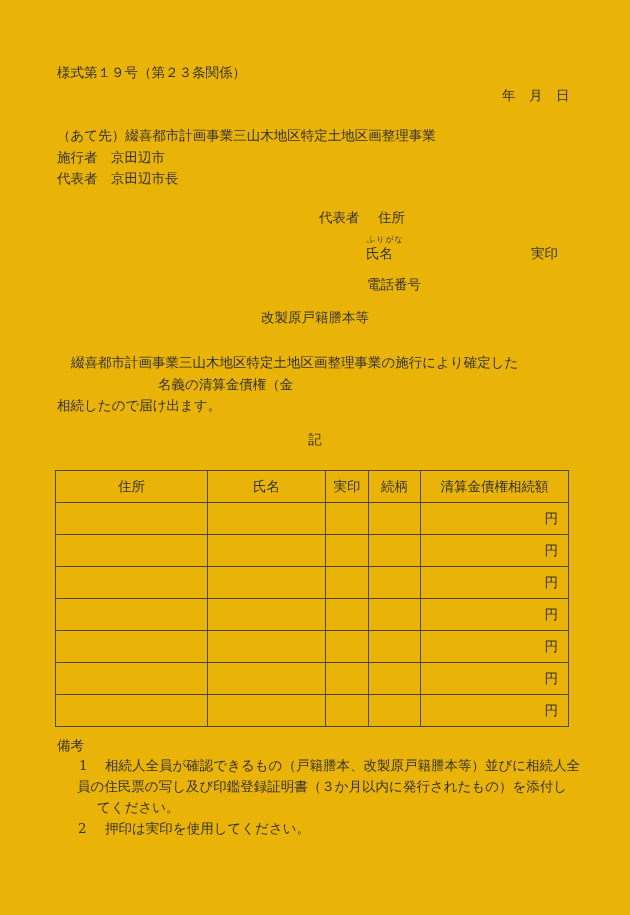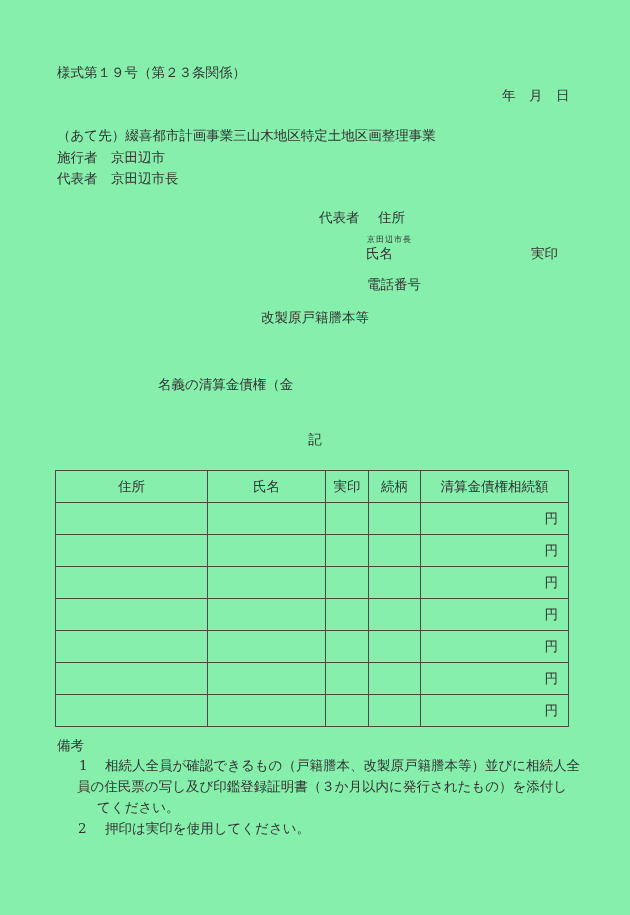--- a/index.html
+++ b/index.html
@@ -1,20 +1,20 @@
 <!DOCTYPE html>
 <html><head>
 <meta charset="utf-8">
 <style>
   html,body { margin:0; padding:0; background:#e8e8e8; }
   .page {
     position:relative;
     width:630px; height:915px;
     margin:0 auto;
-    background:#86efac;
+    background:#eab308;
     overflow:hidden;
     font-family:"DejaVu Serif","Liberation Serif",serif;
     font-size:13.5px;
     color:#333333;
   }
   .abs { position:absolute; white-space:pre; line-height:1.2; }
   .centered { left:0; width:630px; text-align:center; }
   .small-ruby { font-size:8px; letter-spacing:1px; }
   table.heirs {
     position:absolute; left:55px; top:470px;
@@ -48,36 +48,38 @@
   <div class="abs" style="left:57px; top:127px;">（あて先）綴喜都市計画事業三山木地区特定土地区画整理事業</div>
 
   <div class="abs" style="left:57px; top:149px;">施行者　京田辺市</div>
 
   <div class="abs" style="left:57px; top:170px;">代表者　京田辺市長</div>
 
   <div class="abs" style="left:319px; top:209px;">代表者</div>
 
   <div class="abs" style="left:378px; top:209px;">住所</div>
 
-  <div class="abs small-ruby" style="left:367px; top:235px;">京田辺市長</div>
+  <div class="abs small-ruby" style="left:367px; top:235px;">ふりがな</div>
 
   <div class="abs" style="left:366px; top:245px;">氏名</div>
 
   <div class="abs" style="left:531px; top:245px;">実印</div>
 
   <div class="abs" style="left:367px; top:276px;">電話番号</div>
 
   <div class="abs centered" style="top:309px;">改製原戸籍謄本等</div>
 
+  <div class="abs" style="left:71px; top:354px;">綴喜都市計画事業三山木地区特定土地区画整理事業の施行により確定した</div>
 
   <div class="abs line2wrap" style="left:158px; top:376px;">
     <span>名義の清算金債権（金</span>
     <span class="gap-spacer"></span>
   </div>
 
+  <div class="abs" style="left:57px; top:397px;">相続したので届け出ます。</div>
 
   <div class="abs centered" style="top:431px;">記</div>
 
   <table class="heirs">
     <colgroup>
       <col style="width:152px">
       <col style="width:118px">
       <col style="width:43px">
       <col style="width:52px">
       <col style="width:148px">

